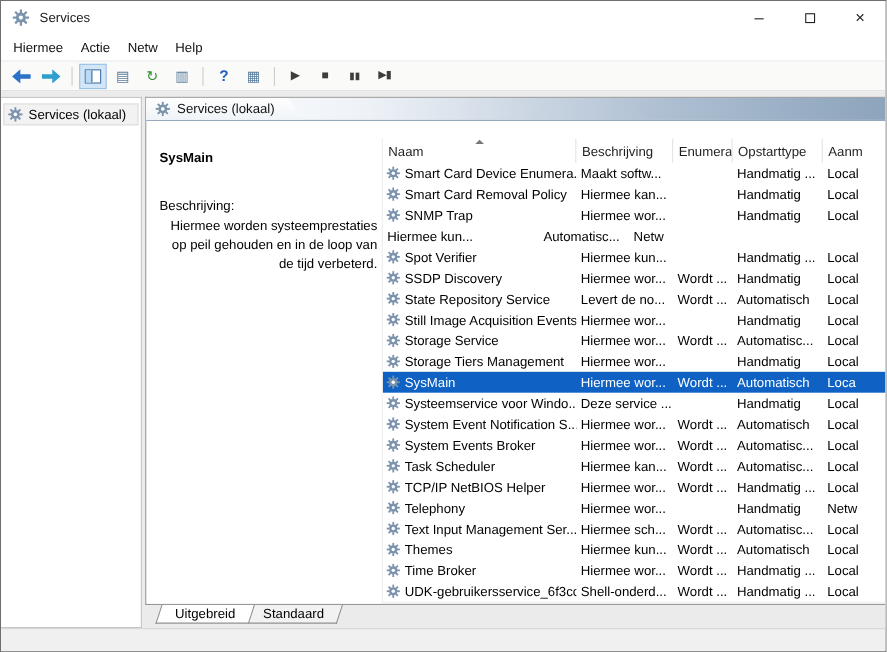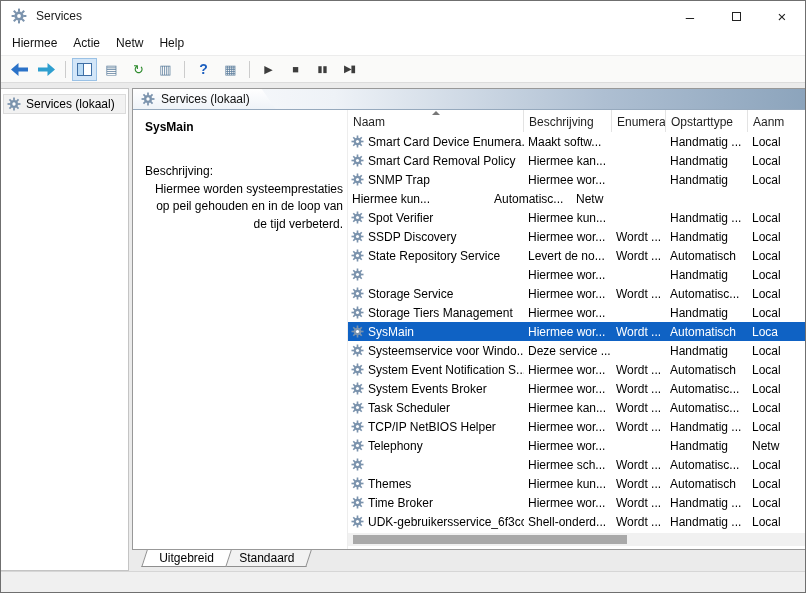--- a/index.html
+++ b/index.html
@@ -51,21 +51,21 @@
               display: flex; flex-direction: column; min-height: 0; }
 
   .main-header { height: 21px; flex: none; display: flex;
                  background: linear-gradient(to right, #ffffff 0%, #eef2f7 30%, #aebfd2 70%, #8ca4bc 100%);
                  border-bottom: 1px solid #96a9bd; }
   .header-tab { display: flex; align-items: center; gap: 6px; padding: 0 26px 0 8px; font-size: 12px; color: #111;
                 background: linear-gradient(#ffffff, #eff3f8);
                 clip-path: polygon(0 0, calc(100% - 14px) 0, 100% 100%, 0 100%); }
   .ht-gear { width: 14px; height: 14px; }
 
-  .content { flex: 1; display: flex; min-height: 0; }
+  .content { flex: 1; display: flex; min-height: 0; margin-top: 16px; }
   .details { width: 215px; flex: none; padding: 10px 12px; border-right: 1px solid #ededed; }
   .d-name { font-size: 12px; font-weight: bold; margin-bottom: 30px; }
   .d-lbl { font-size: 12px; margin-bottom: 3px; }
   .d-txt { font-size: 12px; line-height: 1.45; color: #000; width: 198px; text-align: right; }
 
   .list { flex: 1; display: flex; flex-direction: column; min-width: 0; overflow: hidden; }
   .list-header { height: 22px; flex: none; display: flex; }
   .col-h { font-size: 12px; color: #1f1f1f; padding: 5px 4px 0 5px; border-right: 1px solid #e3e3e3;
            position: relative; white-space: nowrap; overflow: hidden; flex: none; }
   .sort-up { position: absolute; top: 1px; left: 50%; transform: translateX(-50%); width: 0; height: 0;
@@ -336,20 +336,21 @@
                   </div>
                   <div class="cell c4w" data-name="log-on-as-cell">
                     <span>Local</span>
                   </div>
                 </div>
                 <div class="row" data-name="service-row">
                   <div class="cell c0w c0" data-name="service-name-cell">
                     <svg class="gear" data-name="service-gear-icon">
                       <use href="#gear"></use>
                     </svg>
+                    <span>Still Image Acquisition Events</span>
                   </div>
                   <div class="cell c1w" data-name="description-cell">
                     <span>Hiermee wor...</span>
                   </div>
                   <div class="cell c2w" data-name="status-cell">
                     <span></span>
                   </div>
                   <div class="cell c3w" data-name="startup-type-cell">
                     <span>Handmatig</span>
                   </div>
@@ -535,20 +536,21 @@
                   </div>
                   <div class="cell c4w" data-name="log-on-as-cell">
                     <span>Netw</span>
                   </div>
                 </div>
                 <div class="row" data-name="service-row">
                   <div class="cell c0w c0" data-name="service-name-cell">
                     <svg class="gear" data-name="service-gear-icon">
                       <use href="#gear"></use>
                     </svg>
+                    <span>Text Input Management Ser...</span>
                   </div>
                   <div class="cell c1w" data-name="description-cell">
                     <span>Hiermee sch...</span>
                   </div>
                   <div class="cell c2w" data-name="status-cell">
                     <span>Wordt ...</span>
                   </div>
                   <div class="cell c3w" data-name="startup-type-cell">
                     <span>Automatisc...</span>
                   </div>

